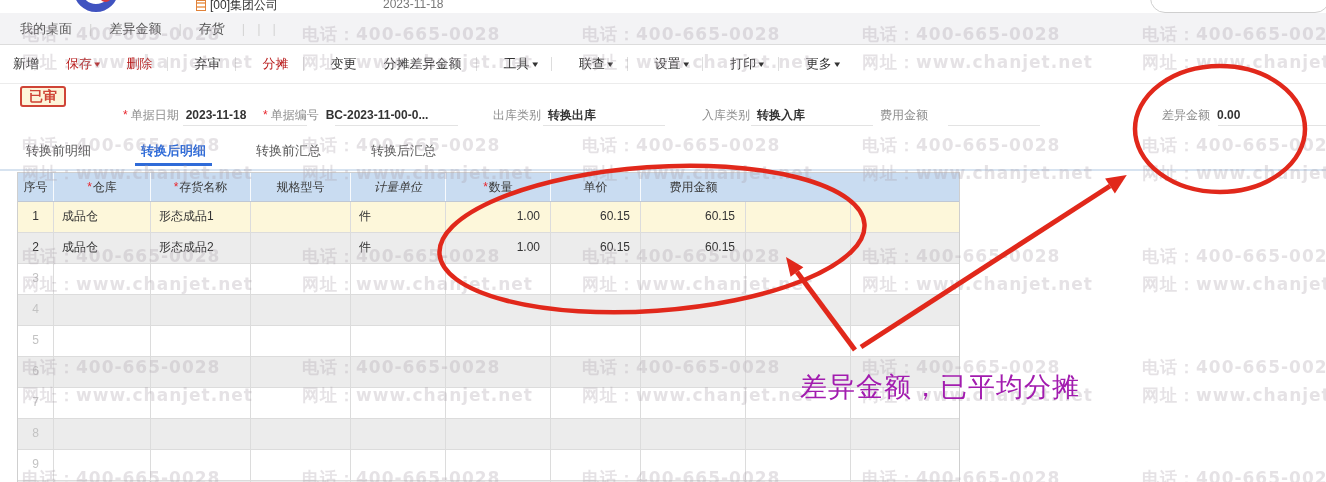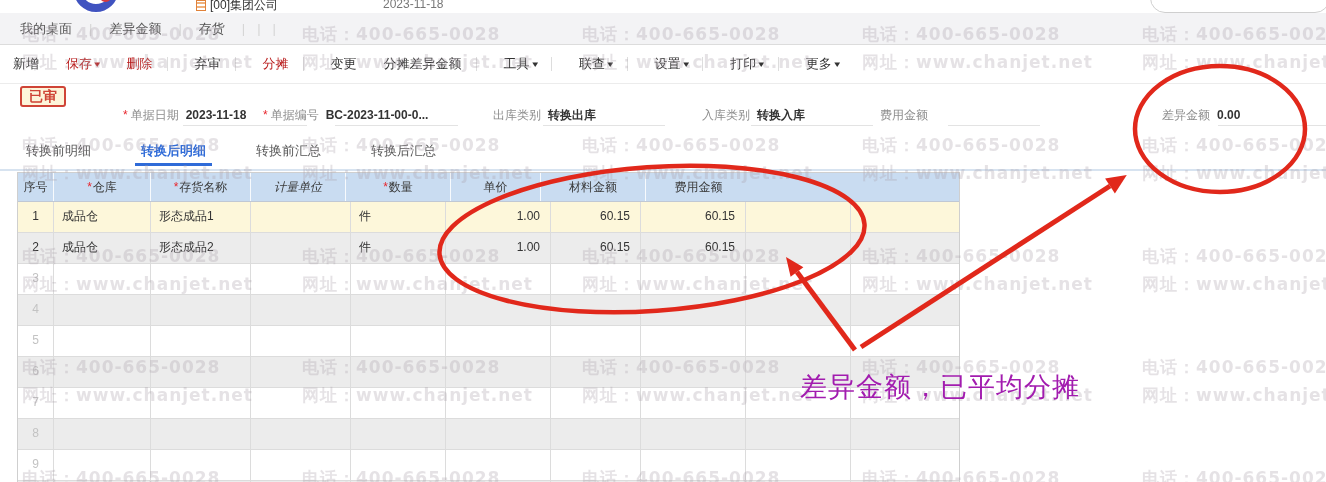--- a/index.html
+++ b/index.html
@@ -215,32 +215,32 @@
           <span>序号</span>
         </div>
         <div class="thcell" style="width: 97px;">
           <span class="star">*</span>
           <span>仓库</span>
         </div>
         <div class="thcell" style="width: 100px;">
           <span class="star">*</span>
           <span>存货名称</span>
         </div>
+        <div class="thcell" style="width: 100px;">
+          <span>规格型号</span>
+        </div>
         <div class="thcell" style="width: 95px; font-style: italic;">
           <span>计量单位</span>
         </div>
         <div class="thcell" style="width: 105px;">
           <span class="star">*</span>
           <span>数量</span>
         </div>
         <div class="thcell" style="width: 90px;">
           <span>单价</span>
-        </div>
-        <div class="thcell" style="width: 105px;">
-          <span>材料金额</span>
         </div>
         <div class="thcell" style="width: 105px;">
           <span>费用金额</span>
         </div>
       </div>
       <div class="trow hl">
         <div class="tcell c-center" style="width: 36px;">1</div>
         <div class="tcell " style="width: 97px;">成品仓</div>
         <div class="tcell " style="width: 100px;">形态成品1</div>
         <div class="tcell " style="width: 100px;"></div>

